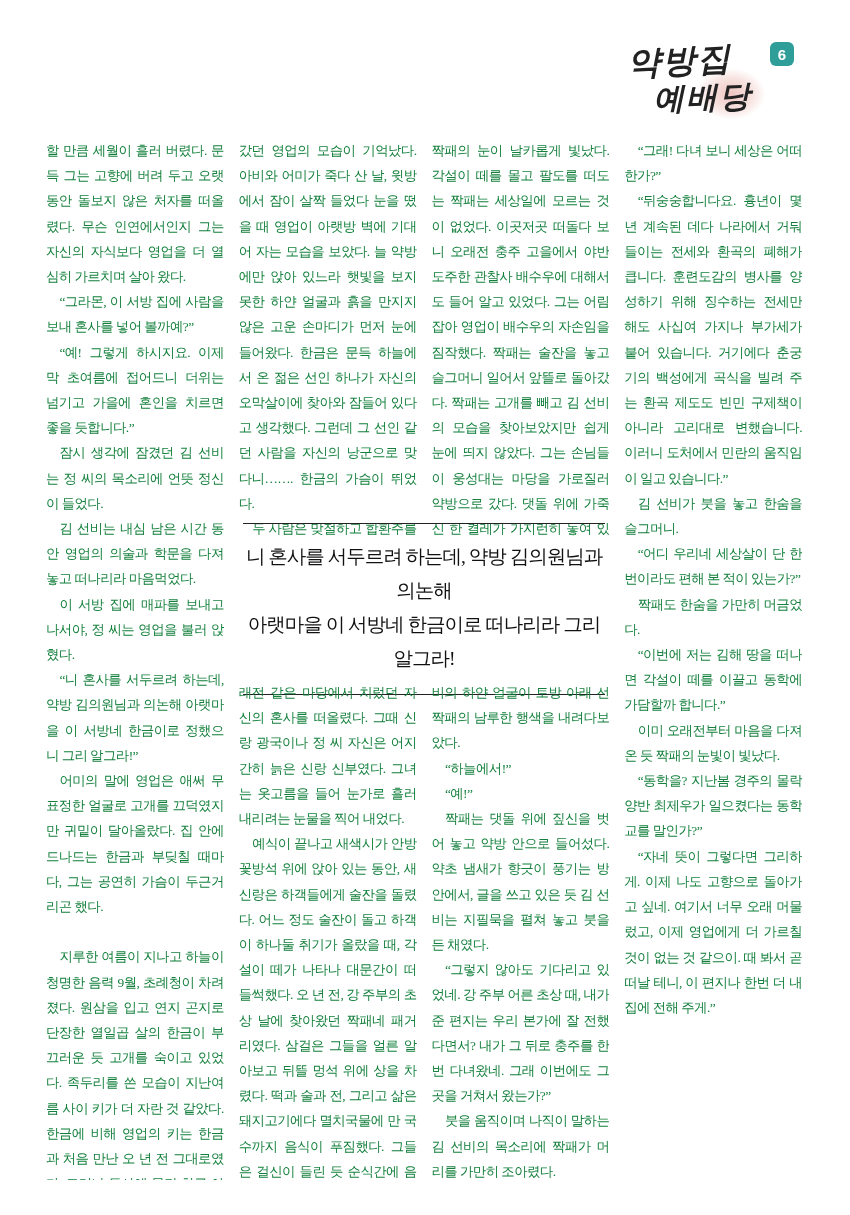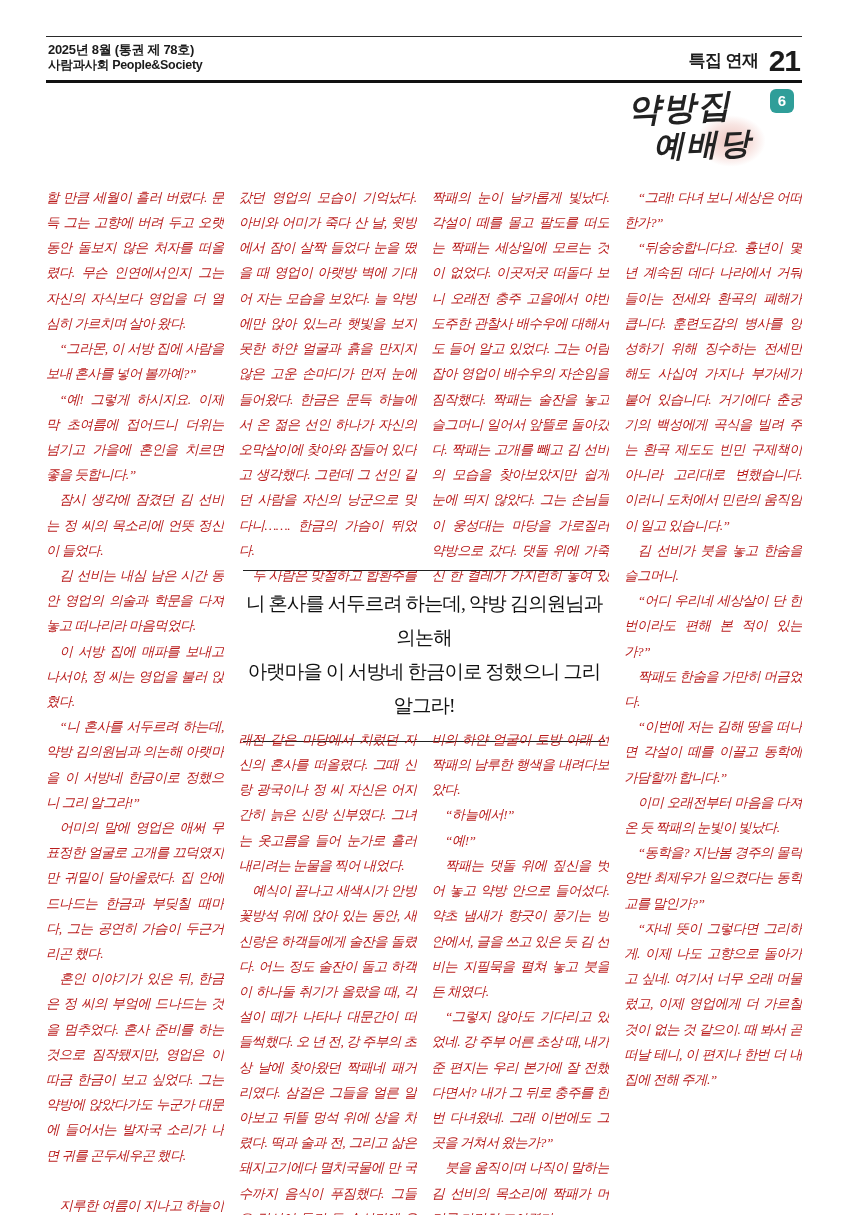--- a/index.html
+++ b/index.html
@@ -52,83 +52,71 @@
   .col-3-bottom { grid-column: 3; grid-row: 3; }
   .col-4 { grid-column: 4; grid-row: 1 / 4; }
 
   .col p {
     font-size: 13.4px;
     line-height: 25.2px;
     text-align: justify;
     text-indent: 1em;
     letter-spacing: -0.55px;
     word-break: break-all;
-    color: #b91c1c;
-    font-style: italic;
+    color: #15803d;
   }
   .col p.no-indent { text-indent: 0; }
   .col p.section-break { margin-top: 25px; }
 
   
   .quote-block { display: flex; flex-direction: column; justify-content: center; padding: 0 4px; align-items: center; }
   .quote-rule { border: none; border-top: 1.5px solid #222; width: 100%; }
   .quote-text { padding: 16px 0 18px 0; text-align: center; }
   .quote-line { display: block; font-size: 19.5px; line-height: 34px; letter-spacing: -1px; color: #111; font-weight: 500; }
 </style>
 </head>
 <body>
 
 <div class="page">
 
-  <div class="masthead">
-    <div class="mast-left">
-      <div class="issue-line">2025년 8월 (통권 제 78호)</div>
-      <div class="pub-line">사람과사회 People&amp;Society</div>
-    </div>
-    <div class="mast-right">
-      <span class="section-name">특집 연재</span>
-      <span class="page-number">21</span>
-    </div>
-  </div>
 
   <div class="logo-row">
     <div class="logo">
       <div class="logo-smudge"></div>
       <span class="logo-line logo-line1">약방집</span>
       <span class="logo-line logo-line2">예배당</span>
       <span class="episode-badge">6</span>
     </div>
   </div>
 
   <div class="body-grid">
     <div class="col col-1">
         <p class="no-indent">할 만큼 세월이 흘러 버렸다. 문득 그는 고향에 버려 두고 오랫동안 돌보지 않은 처자를 떠올렸다. 무슨 인연에서인지 그는 자신의 자식보다 영업을 더 열심히 가르치며 살아 왔다.</p>
         <p>“그라몬, 이 서방 집에 사람을 보내 혼사를 넣어 볼까예?”</p>
         <p>“예! 그렇게 하시지요. 이제 막 초여름에 접어드니 더위는 넘기고 가을에 혼인을 치르면 좋을 듯합니다.”</p>
         <p>잠시 생각에 잠겼던 김 선비는 정 씨의 목소리에 언뜻 정신이 들었다.</p>
         <p>김 선비는 내심 남은 시간 동안 영업의 의술과 학문을 다져 놓고 떠나리라 마음먹었다.</p>
         <p>이 서방 집에 매파를 보내고 나서야, 정 씨는 영업을 불러 앉혔다.</p>
         <p>“니 혼사를 서두르려 하는데, 약방 김의원님과 의논해 아랫마을 이 서방네 한금이로 정했으니 그리 알그라!”</p>
         <p>어미의 말에 영업은 애써 무표정한 얼굴로 고개를 끄덕였지만 귀밑이 달아올랐다. 집 안에 드나드는 한금과 부딪칠 때마다, 그는 공연히 가슴이 두근거리곤 했다.</p>
-        <p>혼인 이야기가 있은 뒤, 한금은 정 씨의 부엌에 드나드는 것을 멈추었다. 혼사 준비를 하는 것으로 짐작됐지만, 영업은 이따금 한금이 보고 싶었다. 그는 약방에 앉았다가도 누군가 대문에 들어서는 발자국 소리가 나면 귀를 곤두세우곤 했다.</p>
         <p class="section-break">지루한 여름이 지나고 하늘이 청명한 음력 9월, 초례청이 차려졌다. 원삼을 입고 연지 곤지로 단장한 열일곱 살의 한금이 부끄러운 듯 고개를 숙이고 있었다. 족두리를 쓴 모습이 지난여름 사이 키가 더 자란 것 같았다. 한금에 비해 영업의 키는 한금과 처음 만난 오 년 전 그대로였다. 그러나 독사에 물린 한금 아비의 상처를 살피던 때에 비하면, 그는 한결 다부진 남자로 자라 있었다.</p>
       </div>
     <div class="col col-2-top">
         <p class="no-indent">갔던 영업의 모습이 기억났다. 아비와 어미가 죽다 산 날, 윗방에서 잠이 살짝 들었다 눈을 떴을 때 영업이 아랫방 벽에 기대어 자는 모습을 보았다. 늘 약방에만 앉아 있느라 햇빛을 보지 못한 하얀 얼굴과 흙을 만지지 않은 고운 손마디가 먼저 눈에 들어왔다. 한금은 문득 하늘에서 온 젊은 선인 하나가 자신의 오막살이에 찾아와 잠들어 있다고 생각했다. 그런데 그 선인 같던 사람을 자신의 낭군으로 맞다니……. 한금의 가슴이 뛰었다.</p>
         <p>두 사람은 맞절하고 합환주를 마셨다. 한금의 얼굴은 더 달아올랐고, 영업의 입은 벙실 벌어졌다.</p>
       </div>
     <div class="col col-3-top">
         <p class="no-indent">짝패의 눈이 날카롭게 빛났다. 각설이 떼를 몰고 팔도를 떠도는 짝패는 세상일에 모르는 것이 없었다. 이곳저곳 떠돌다 보니 오래전 충주 고을에서 야반도주한 관찰사 배수우에 대해서도 들어 알고 있었다. 그는 어림잡아 영업이 배수우의 자손임을 짐작했다. 짝패는 술잔을 놓고 슬그머니 일어서 앞뜰로 돌아갔다. 짝패는 고개를 빼고 김 선비의 모습을 찾아보았지만 쉽게 눈에 띄지 않았다. 그는 손님들이 웅성대는 마당을 가로질러 약방으로 갔다. 댓돌 위에 가죽신 한 켤레가 가지런히 놓여 있고, 김 선비는 약방에 홀로 앉아 있었다. 짝패는 두어 번 헛기침을 했다. 그래도 약방 안에서 아무 기척이 없자, 그는 목소리를 돋우었다.</p>
       </div>
 
     <div class="quote-block">
       <hr class="quote-rule">
       <div class="quote-text">
         <span class="quote-line">니 혼사를 서두르려 하는데, 약방 김의원님과 의논해</span>
-        <span class="quote-line">아랫마을 이 서방네 한금이로 정했으니 그리 알그라!</span>
+        <span class="quote-line">아랫마을 이 서방네 한금이로 떠나리라 그리 알그라!</span>
       </div>
       <hr class="quote-rule">
     </div>
 
     <div class="col col-2-bottom">
         <p class="no-indent">래전 같은 마당에서 치렀던 자신의 혼사를 떠올렸다. 그때 신랑 광국이나 정 씨 자신은 어지간히 늙은 신랑 신부였다. 그녀는 옷고름을 들어 눈가로 흘러내리려는 눈물을 찍어 내었다.</p>
         <p>예식이 끝나고 새색시가 안방 꽃방석 위에 앉아 있는 동안, 새신랑은 하객들에게 술잔을 돌렸다. 어느 정도 술잔이 돌고 하객이 하나둘 취기가 올랐을 때, 각설이 떼가 나타나 대문간이 떠들썩했다. 오 년 전, 강 주부의 초상 날에 찾아왔던 짝패네 패거리였다. 삼걸은 그들을 얼른 알아보고 뒤뜰 멍석 위에 상을 차렸다. 떡과 술과 전, 그리고 삶은 돼지고기에다 멸치국물에 만 국수까지 음식이 푸짐했다. 그들은 걸신이 들린 듯 순식간에 음식을 먹어 치웠다. 어느 정도 배가 불러지자 거지 떼 중 누군가가 중얼거렸다.</p>
       </div>
     <div class="col col-3-bottom">
         <p class="no-indent">비의 하얀 얼굴이 토방 아래 선 짝패의 남루한 행색을 내려다보았다.</p>

